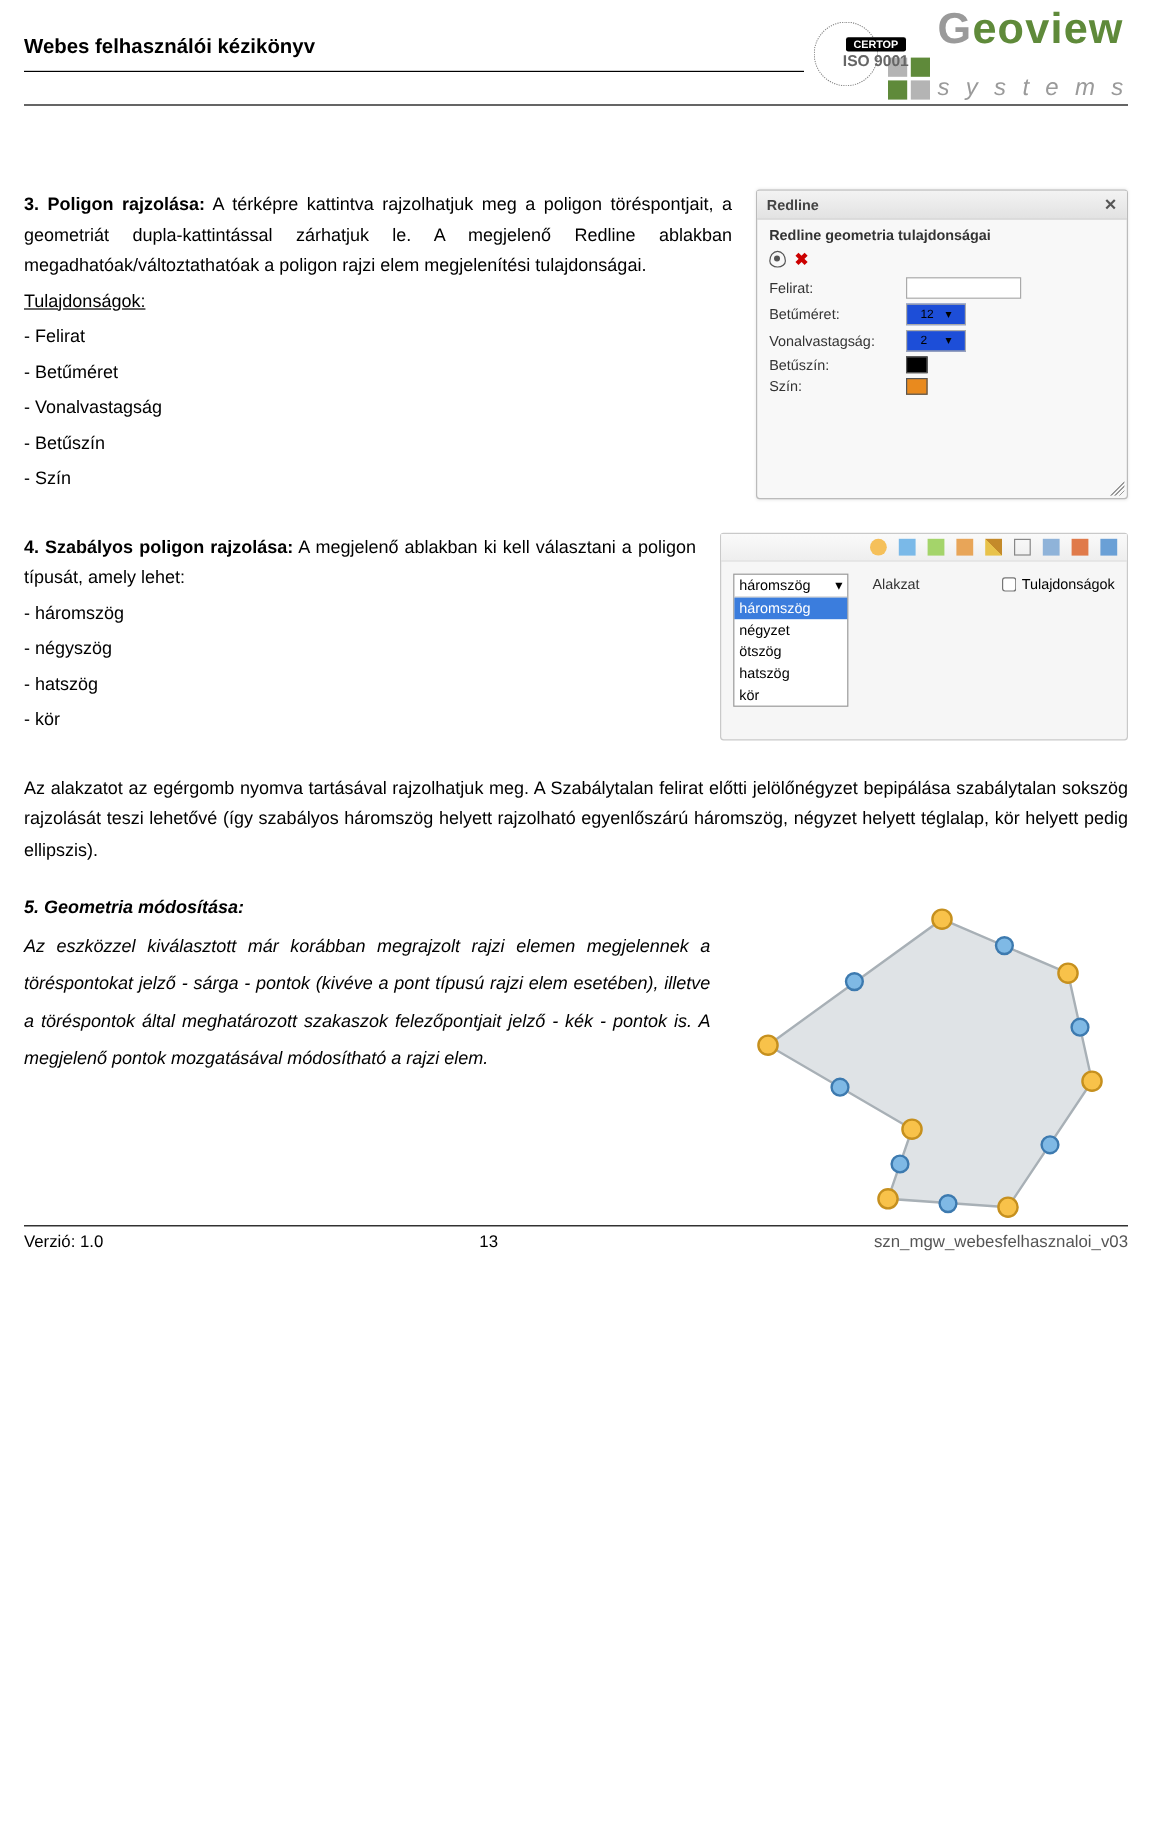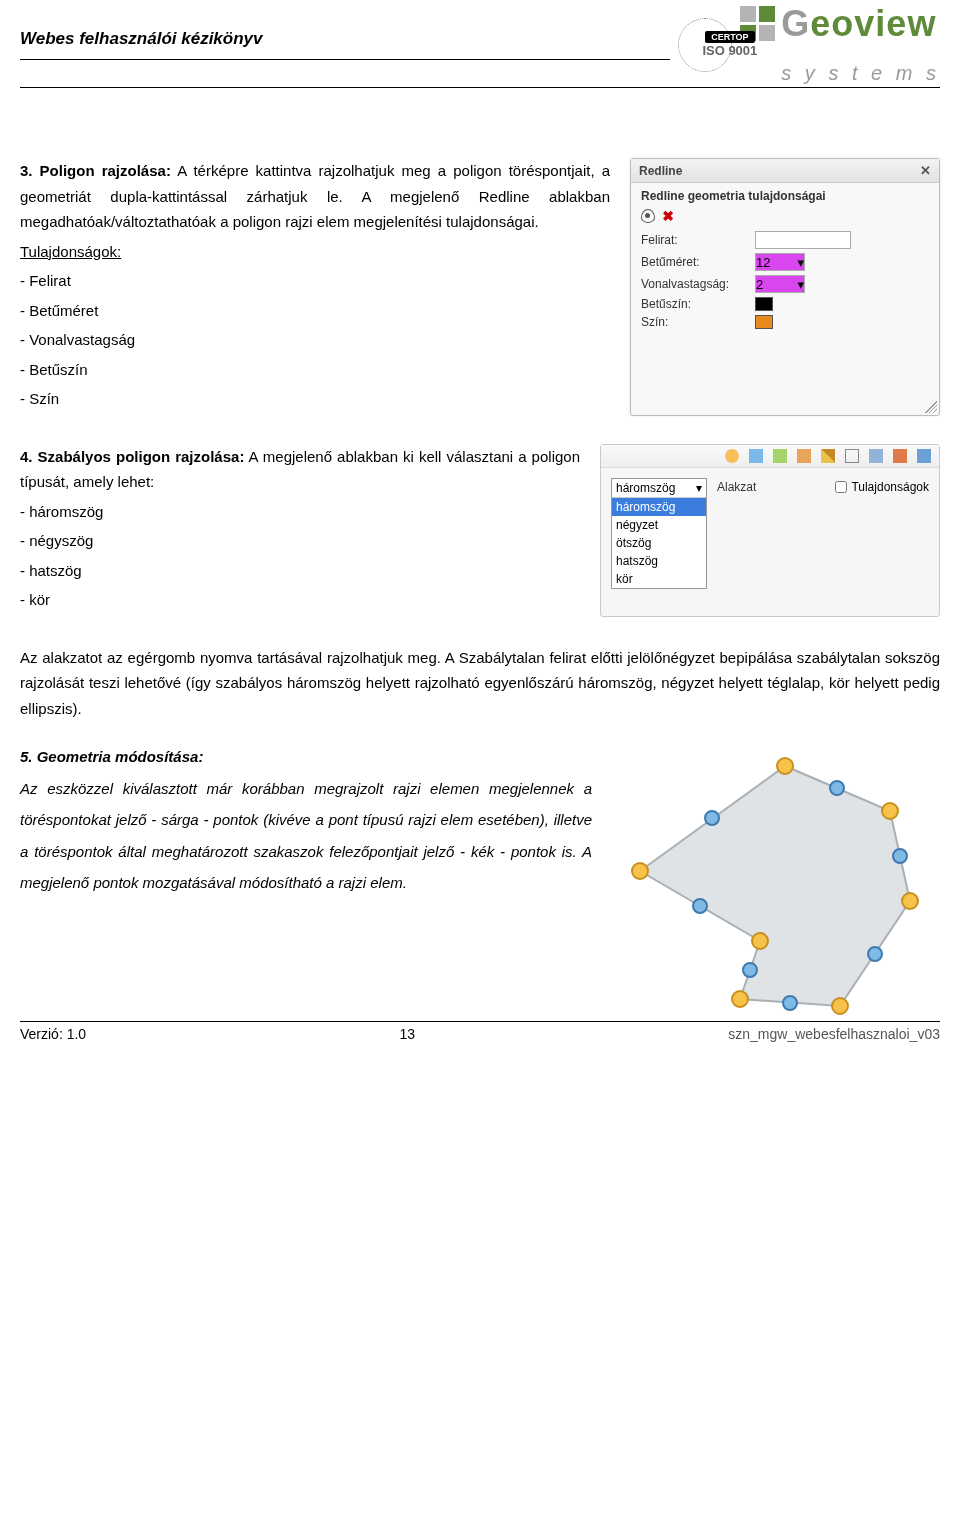--- a/index.html
+++ b/index.html
@@ -13,39 +13,39 @@
     padding: 0 20px;
   }
   
   .top-header {
     display: flex;
     align-items: center;
     justify-content: space-between;
     border-bottom: 1px solid #000;
     padding: 6px 0 4px;
   }
-  .top-left { font-weight: bold; font-size: 17px; flex: 1; border-bottom:1px solid #000; padding-bottom:10px;font-style:italic;}
+  .top-left { font-weight: bold; font-size: 17px; flex: 1; border-bottom:1px solid #000; padding-bottom:10px;}
   .top-center { display:flex; align-items:center; gap:4px; padding:0 8px; }
   .iso-badge {
     display:flex; align-items:center; gap:4px;
   }
   .iso-circle {
     width:54px; height:54px; border:1px dotted #888; border-radius:50%;
     display:flex; align-items:center; justify-content:center;
     font-size:7px; color:#666; position:relative;
   }
   .iso-inner {
     position:absolute; right:-26px; display:flex; flex-direction:column; align-items:center;
   }
   .certop-box {
     background:#000; color:#fff; font-size:9px; font-weight:bold;
     padding:1px 6px; border-radius:2px;
   }
   .iso-text { font-size:13px; font-weight:bold; }
-  .top-right { display:flex; align-items:flex-start; gap:6px; }
+  .top-right { display:flex; align-items:flex-end; gap:6px; }
   .gv-logo-blocks {
     display:grid; grid-template-columns:repeat(2,16px); grid-template-rows:repeat(2,16px);
     gap:3px;
   }
   .gv-logo-blocks div:nth-child(1){background:#b4b4b4;}
   .gv-logo-blocks div:nth-child(2){background:#5f8a3a;}
   .gv-logo-blocks div:nth-child(3){background:#5f8a3a;}
   .gv-logo-blocks div:nth-child(4){background:#b4b4b4;}
   .gv-text { display:flex; flex-direction:column; line-height:1; }
   .gv-text .brand { font-size:36px; font-weight:bold; color:#5f8a3a; letter-spacing:1px; }
@@ -78,22 +78,22 @@
   .icon-eye, .icon-x-red {
     width:14px; height:14px; display:inline-block;
   }
   .icon-eye { border:1px solid #555; border-radius:50% 50% 50% 50% / 60% 60% 40% 40%; position:relative;}
   .icon-eye::after{content:""; position:absolute; width:5px; height:5px; background:#555; border-radius:50%; top:3px; left:3px;}
   .icon-x-red { color:#c00; font-weight:bold; text-align:center; line-height:14px; font-size:14px;}
   .prop-row { display:flex; align-items:center; margin:4px 0; gap:6px; }
   .prop-row label { width:108px; color:#333; }
   .prop-row input[type=text]{ width:96px; height:18px; border:1px solid #aaa; font-size:11px; padding:0 2px;}
   .prop-row .select-mock {
-    width:50px; height:18px; border:1px solid #aaa; background:#d946ef; font-size:13px;
-    display:flex; align-items:center; justify-content:space-between; padding:0 0;
+    width:50px; height:18px; border:1px solid #aaa; background:#1d4ed8; font-size:10px;
+    display:flex; align-items:center; justify-content:space-between; padding:0 11px;
   }
   .swatch { width:18px; height:14px; border:1px solid #555; }
   .swatch.black { background:#000; }
   .swatch.orange { background:#e98a1e; }
   .resize-grip {
     position:absolute; right:2px; bottom:2px; width:12px; height:12px;
     background:
       linear-gradient(135deg, transparent 0 50%, #999 50% 55%, transparent 55% 65%, #999 65% 70%, transparent 70% 80%, #999 80% 85%, transparent 85%);
   }
   .close-x { color:#555; font-size:13px; cursor:default; }
@@ -101,21 +101,21 @@
   
   .poly-panel {
     width: 340px; border:1px solid #c9c9c9; background:#f6f6f6; border-radius:3px;
     font-size:12px; padding-bottom:4px;
   }
   .poly-toolbar {
     background:linear-gradient(#fafafa,#eee); padding:4px 8px; border-bottom:1px solid #ddd;
     display:flex; gap:10px; justify-content:flex-end;
   }
   .tb-icon { width:14px; height:14px; display:inline-block; }
-  .poly-body { padding:10px 10px 6px; display:flex; align-items:flex-start; gap:10px;justify-content:flex-end; }
+  .poly-body { padding:10px 10px 6px; display:flex; align-items:flex-start; gap:20px;justify-content:flex-end; }
   .shape-select {
     width:96px; border:1px solid #999; background:#fff; font-size:12px;
   }
   .shape-select .sel-head {
     display:flex; justify-content:space-between; padding:2px 4px; border-bottom:1px solid #ccc;
   }
   .shape-select .opt { padding:2px 4px; }
   .shape-select .opt.highlight { background:#3b7ddd; color:#fff; }
   .alakzat-label { font-size:12px; color:#333; padding-top:2px;}
   .irreg { margin-left:auto; display:flex; align-items:center; gap:4px; font-size:12px; padding-top:2px;}

